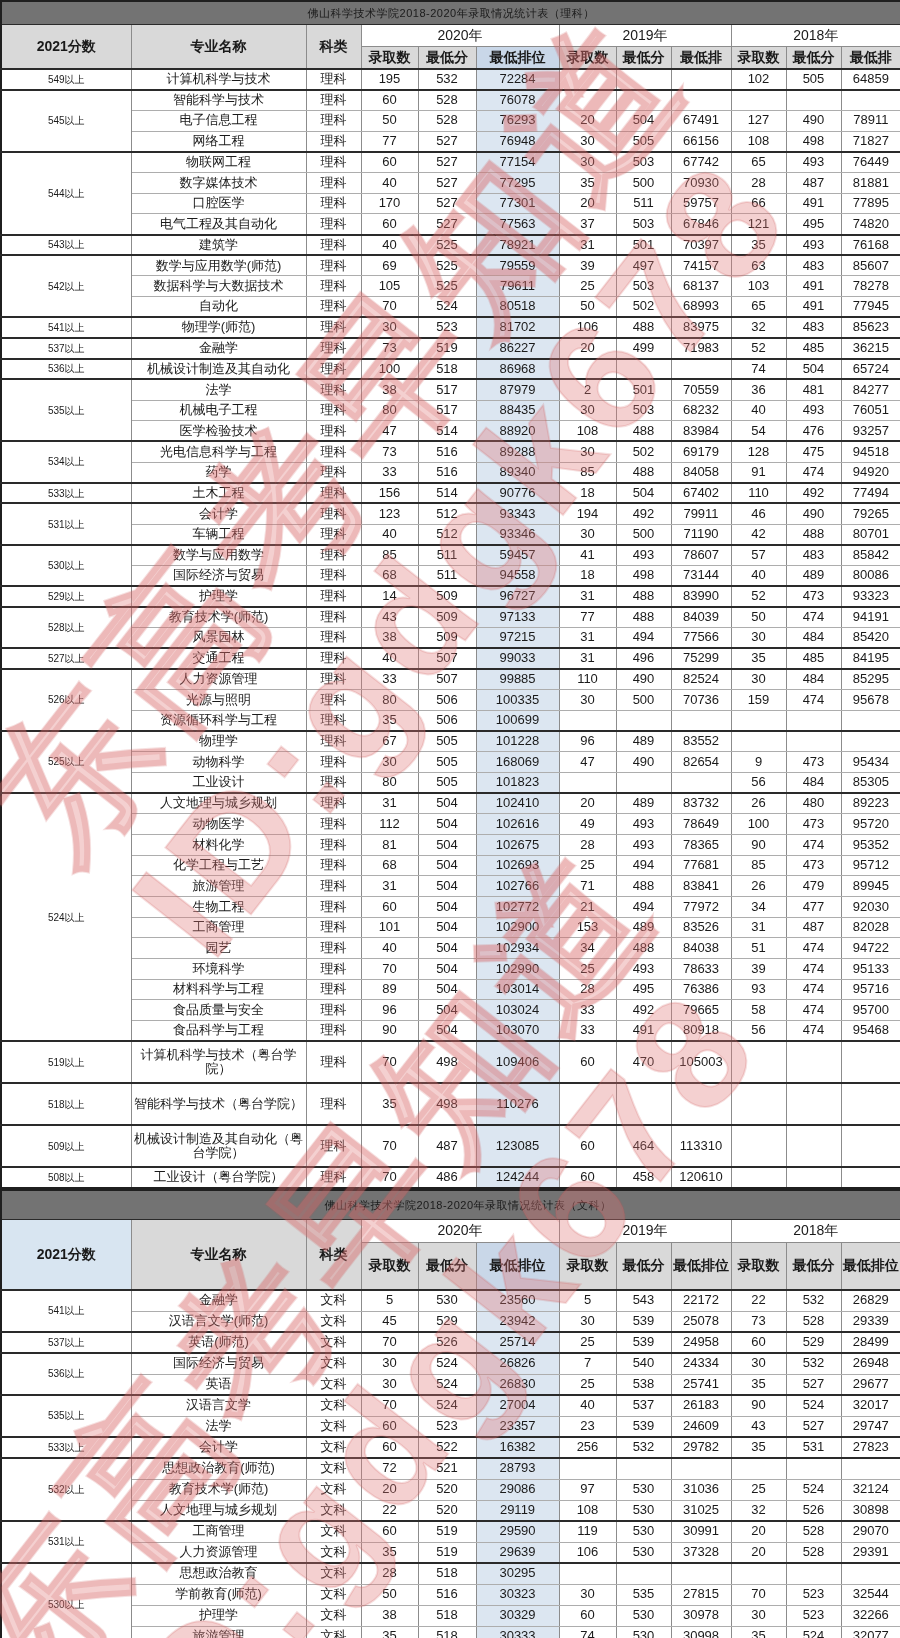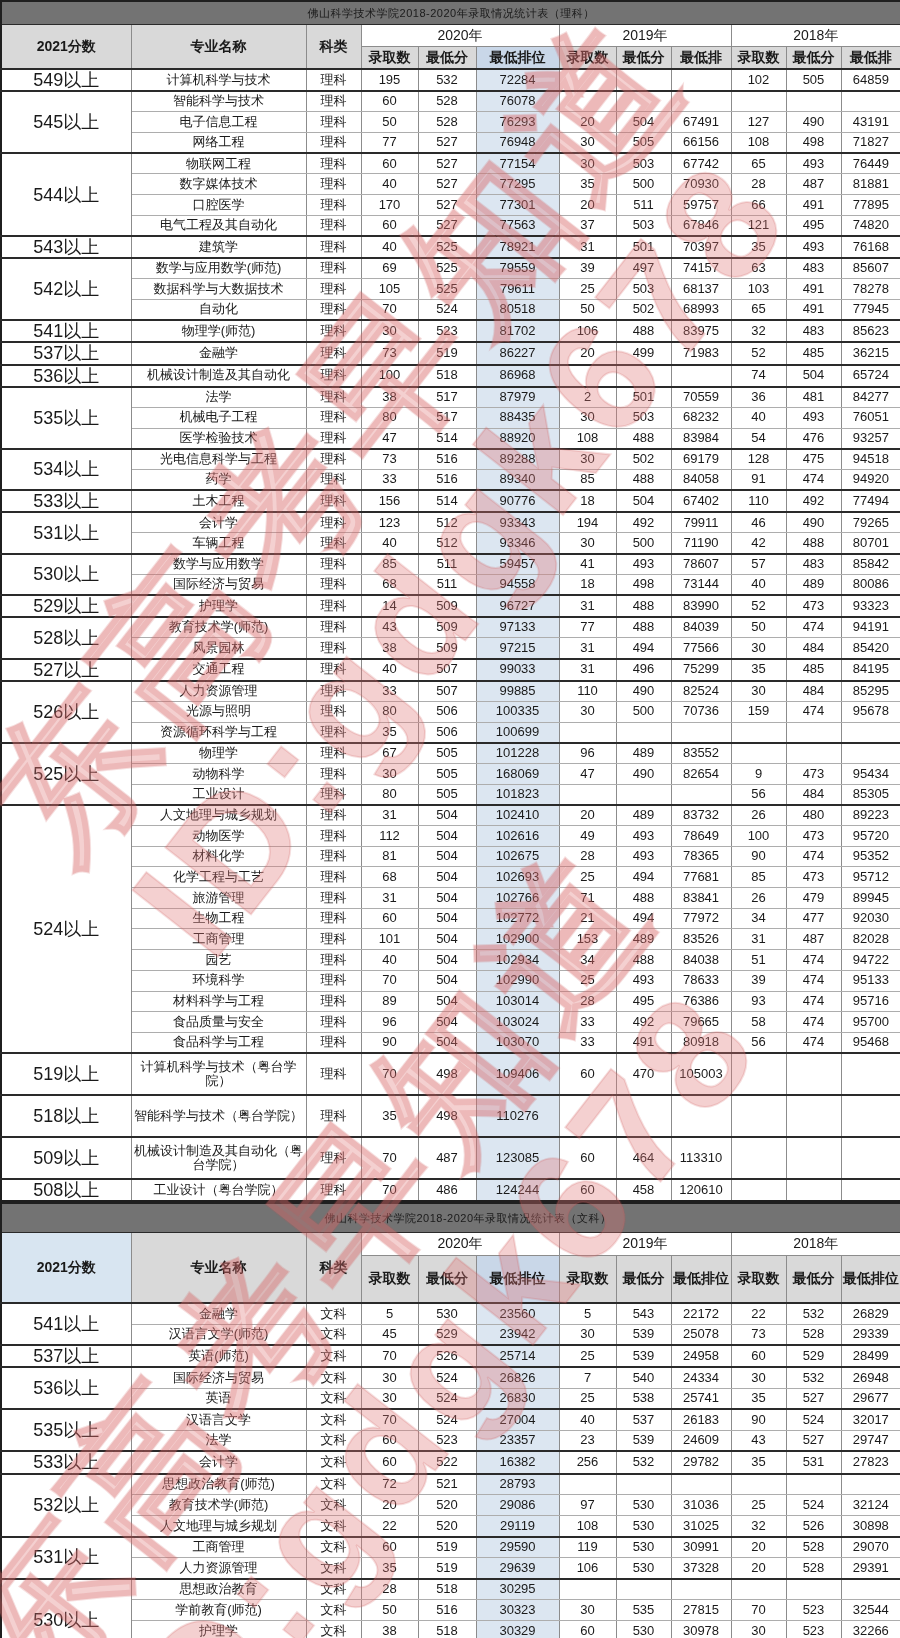--- a/index.html
+++ b/index.html
@@ -20,21 +20,21 @@
   th.hd.bluehd{background:#c9d7e8;}
   .t2 th.score-hd{background:#d8e5f1;}
   .t1 .hdr-year th{height:21px;}
   .t1 .hdr-sub th{height:21px;}
   .t2 .hdr-year th{height:22px;}
   .t2 .hdr-sub th{height:46px;}
   .hdr-sub th{border-bottom:1.5px solid #2a2a2a;}
   .t1 tbody tr{height:20.7px;}
   .t2 tbody tr{height:21px;}
   tbody tr.tall{height:42px;}
-  td.score{font-size:18px;}
+  td.score{font-size:10px;}
   td.major{font-size:13px;}
   td.blue{background:#dce6f1;}
   .watermark{
     position:absolute;z-index:5;pointer-events:none;white-space:nowrap;
     font-weight:bold;font-size:158px;line-height:1.08;letter-spacing:10px;
     color:rgba(224,116,116,0.34);transform-origin:left center;
     -webkit-text-stroke:2px rgba(205,85,85,0.18);
   }
 </style>
 </head>
@@ -112,21 +112,21 @@
         <td class="major">电子信息工程</td>
         <td>理科</td>
         <td>50</td>
         <td>528</td>
         <td class="blue">76293</td>
         <td>20</td>
         <td>504</td>
         <td>67491</td>
         <td>127</td>
         <td>490</td>
-        <td>43191</td>
+        <td>78911</td>
       </tr>
       <tr>
         <td class="major">网络工程</td>
         <td>理科</td>
         <td>77</td>
         <td>527</td>
         <td class="blue">76948</td>
         <td>30</td>
         <td>505</td>
         <td>66156</td>

